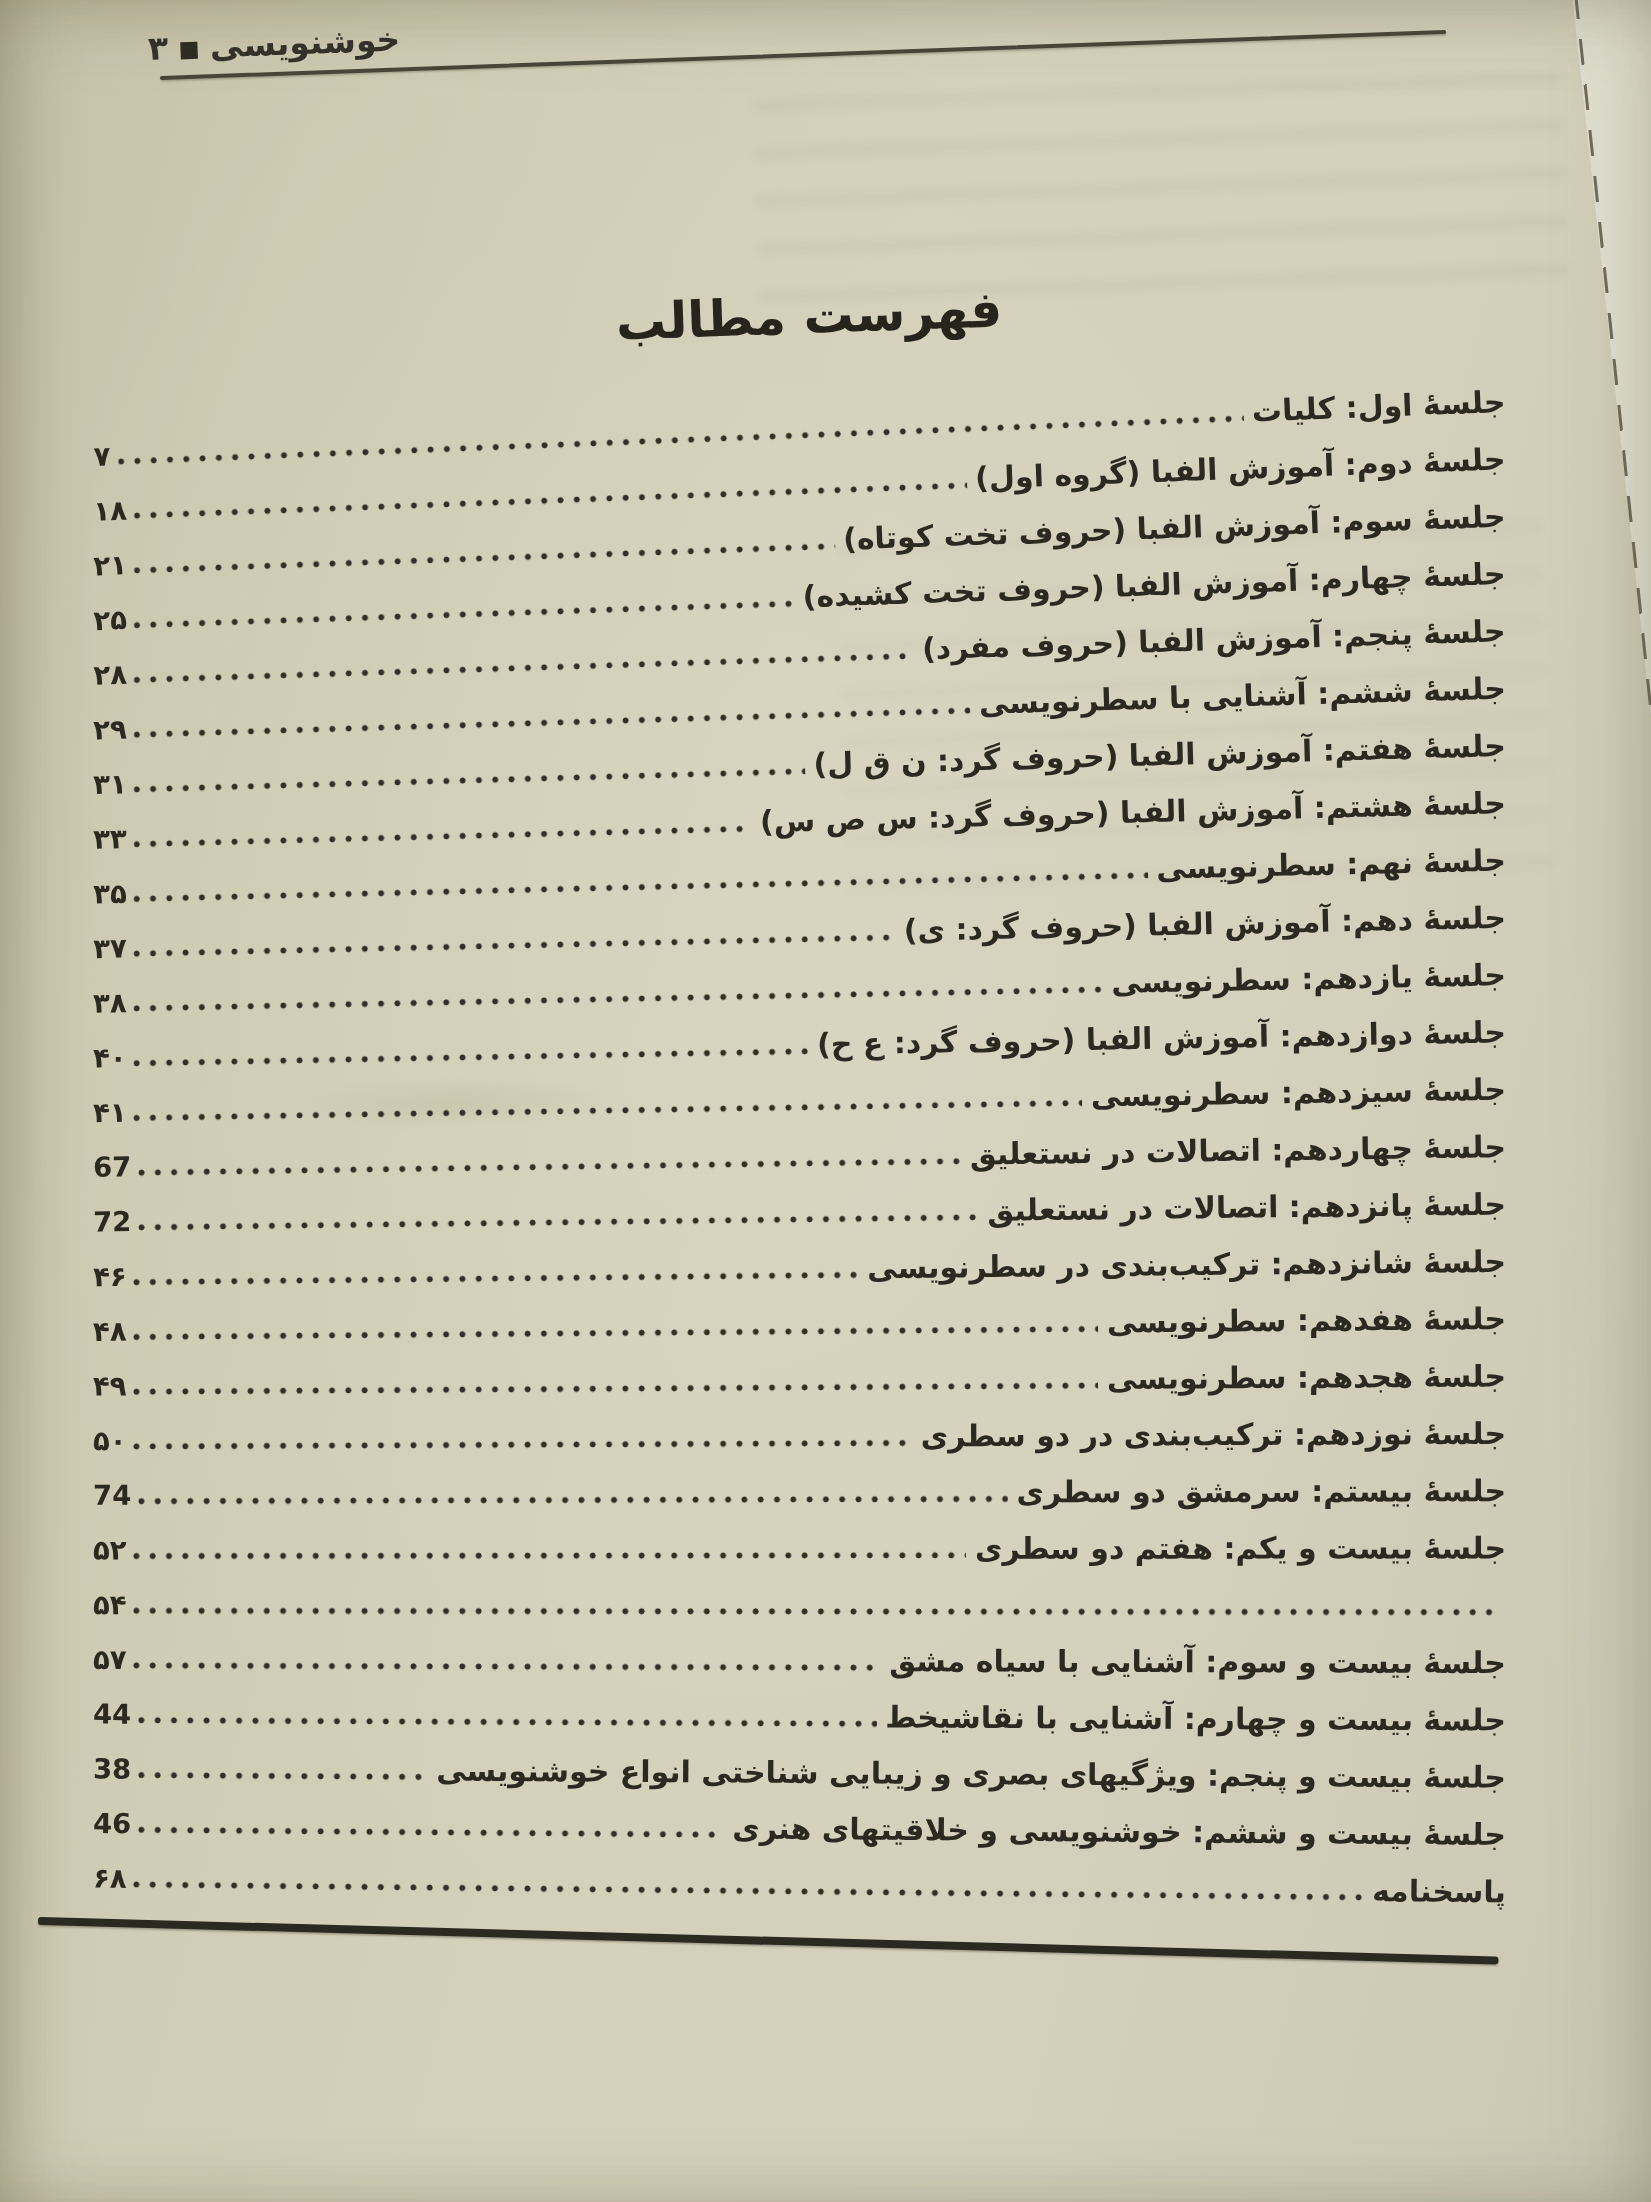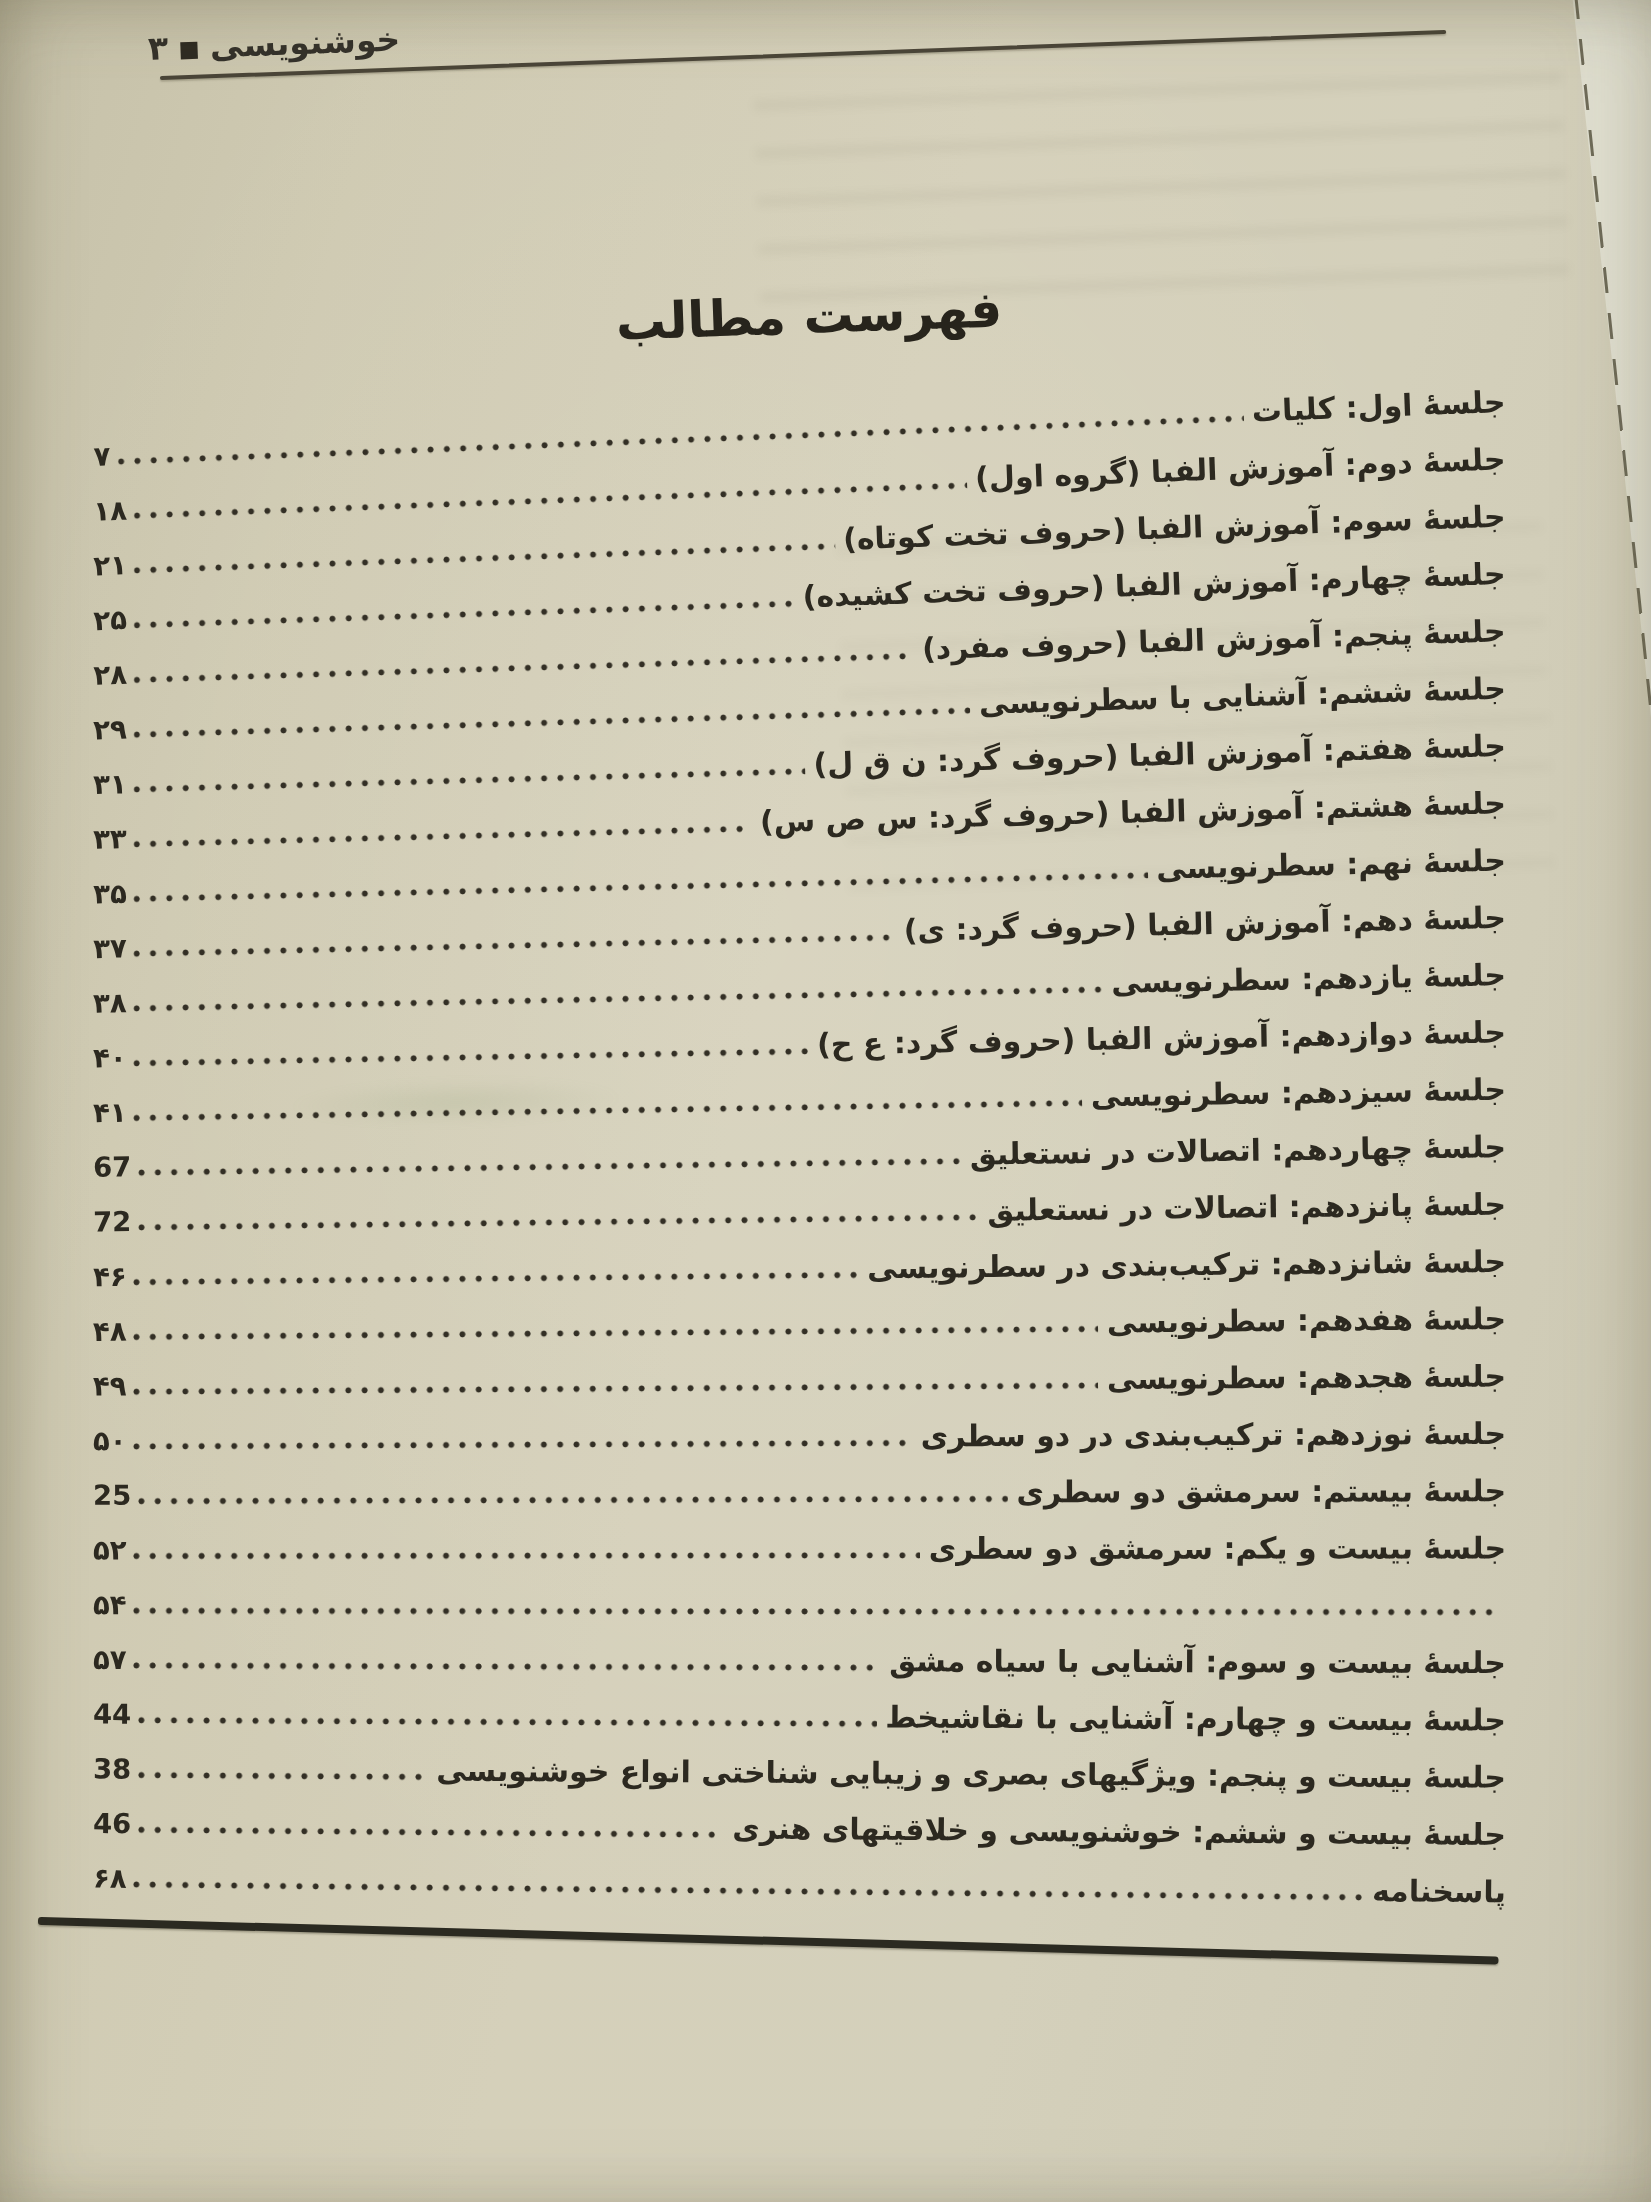--- a/index.html
+++ b/index.html
@@ -201,24 +201,24 @@
         <span class="pnum">۴۹</span>
       </div>
       <div class="toc-row" style="transform: rotate(-0.26deg);">
         <span class="entry">جلسۀ نوزدهم: ترکیب‌بندی در دو سطری</span>
         <span class="dots"></span>
         <span class="pnum">۵۰</span>
       </div>
       <div class="toc-row" style="transform: rotate(-0.15deg);">
         <span class="entry">جلسۀ بیستم: سرمشق دو سطری</span>
         <span class="dots"></span>
-        <span class="pnum">25</span>
+        <span class="pnum">74</span>
       </div>
       <div class="toc-row" style="transform: rotate(-0.05deg);">
-        <span class="entry">جلسۀ بیست و یکم: سرمشق دو سطری</span>
+        <span class="entry">جلسۀ بیست و یکم: هفتم دو سطری</span>
         <span class="dots"></span>
         <span class="pnum">۵۲</span>
       </div>
       <div class="toc-row" style="transform: rotate(0.06deg);">
         <span class="dots"></span>
         <span class="pnum">۵۴</span>
       </div>
       <div class="toc-row" style="transform: rotate(0.17deg);">
         <span class="entry">جلسۀ بیست و سوم: آشنایی با سیاه مشق</span>
         <span class="dots"></span>

